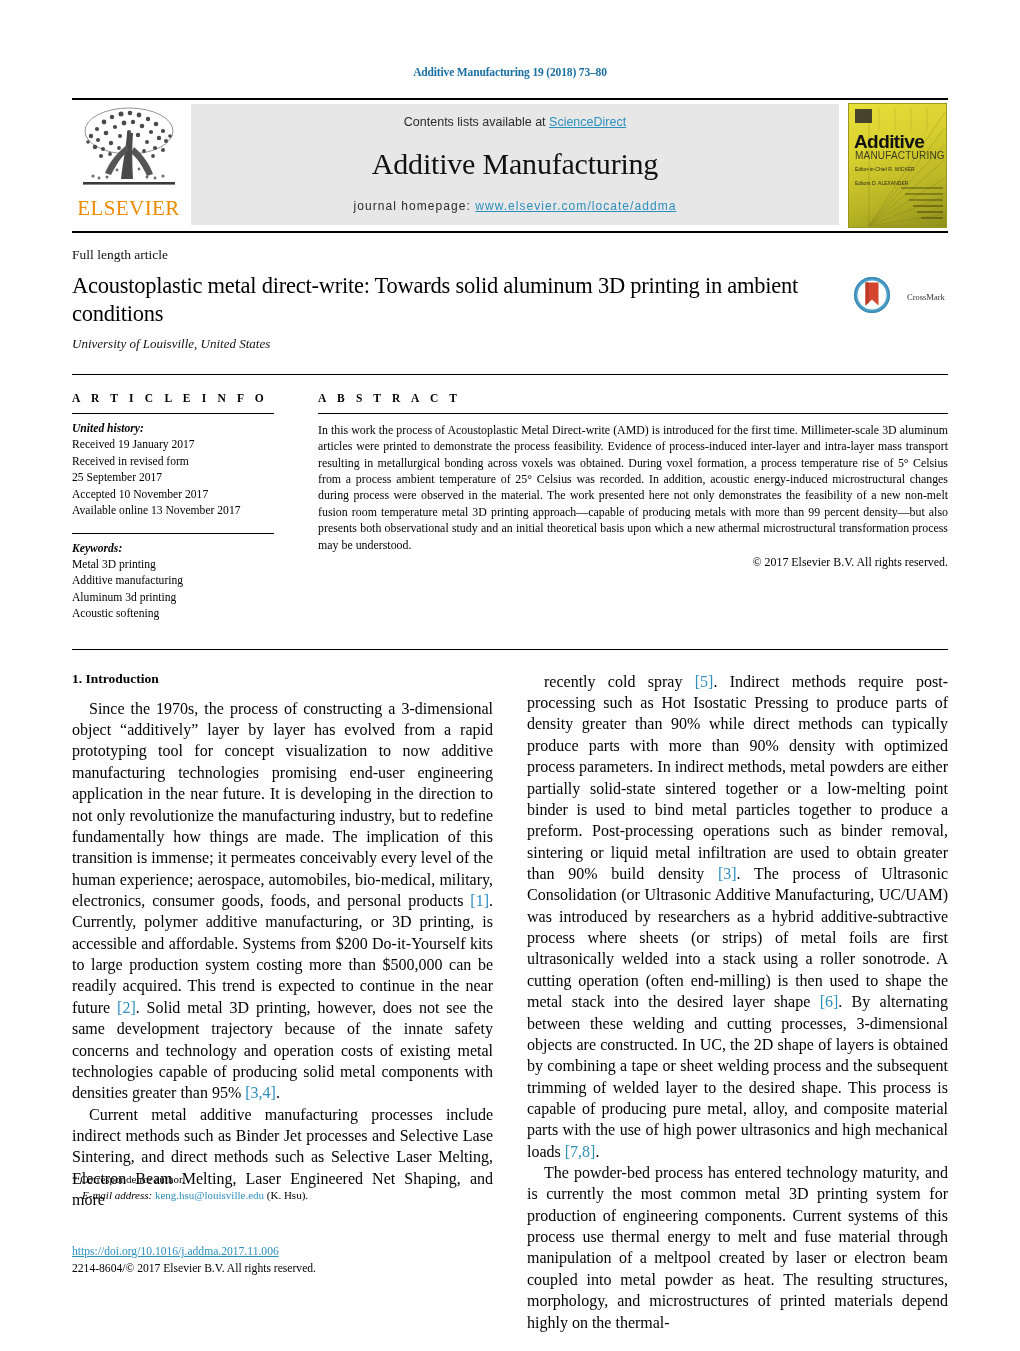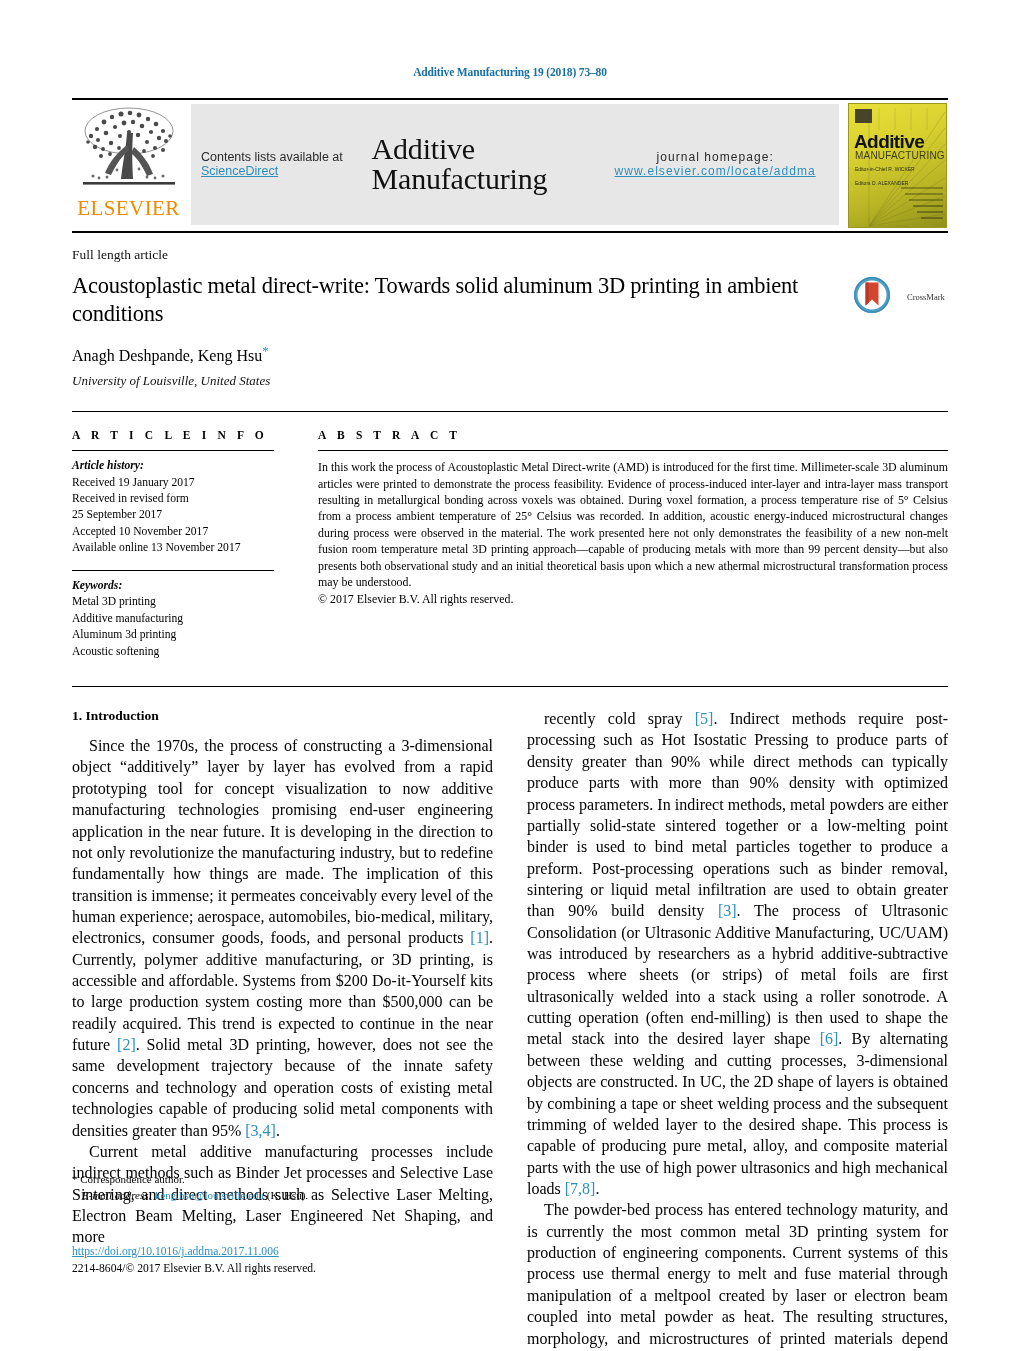--- a/index.html
+++ b/index.html
@@ -60,24 +60,24 @@
     color: #ED8B00;
     letter-spacing: 0.4px;
     line-height: 1;
     margin-top: 1px;
   }
   .masthead-center {
     flex: 1 1 auto;
     background: #e7e7e7;
     margin: 4px 6px 6px 6px;
     display: flex;
-    flex-direction: row;
+    flex-direction: column;
     justify-content: space-between;
     align-items: center;
-    padding: 11px 0 12px 10px;
+    padding: 11px 0 12px 0;
     box-sizing: border-box;
   }
   .contents-line {
     font-family: "Liberation Sans", sans-serif;
     font-size: 12.5px;
     color: #2b2b2b;
   }
   .contents-line .sd-link { color: #2c8fbe; }
   .journal-title {
     font-family: "Liberation Serif", serif;
@@ -218,21 +218,21 @@
   .abstract-body {
     margin-top: 8px;
     font-family: "Liberation Serif", serif;
     font-size: 11.9px;
     line-height: 1.38;
     text-align: justify;
     color: #000;
   }
   .copyright-line {
     margin-top: 2px;
-    text-align: left;
+    text-align: right;
     font-family: "Liberation Serif", serif;
     font-size: 11.9px;
   }
 
   .rule-body { border-top: 1px solid #000; margin-top: 26px; }
 
   
   .body-cols {
     display: flex;
     margin-top: 21px;
@@ -404,23 +404,20 @@
 D. ALEXANDER</div>
       </div>
     </div>
   </div>
 
   <div class="article-type">Full length article</div>
 
   <div class="title-row">
     <div class="title-block">
       <h1 class="paper-title">Acoustoplastic metal direct-write: Towards solid aluminum 3D printing in ambient conditions</h1>
-      <div class="authors">
-        <span>Anagh Deshpande, Keng Hsu</span><span class="corr-star">*</span>
-      </div>
       <div class="affiliation">University of Louisville, United States</div>
     </div>
     <div class="crossmark">
       <span>
         <svg width="38" height="38" viewBox="0 0 38 38" aria-hidden="true">
           <circle cx="19" cy="19" r="18" fill="#4b9fc9"></circle>
           <circle cx="19" cy="19" r="14.5" fill="#ffffff"></circle>
           <path d="M12.5 6.5 h13 v23 l-6.5 -6 l-6.5 6 Z" fill="#d3452f"></path>
           <path d="M12.5 6.5 h3.2 v20.2 l-3.2 2.8 Z" fill="#b93a27"></path>
           <circle cx="19" cy="19" r="17.2" fill="none" stroke="#3d8cb5" stroke-width="1.4"></circle>
@@ -431,21 +428,21 @@
   </div>
 
   <div class="rule-thin"></div>
 
   <div class="info-abstract">
 
     <div class="col-info">
       <div class="sec-head">A R T I C L E   I N F O</div>
       <div class="sec-rule"></div>
       <div class="info-body">
-        <div class="lbl">Article history:</div>
+        <div class="lbl">United history:</div>
         <div>Received 19 January 2017</div>
         <div>Received in revised form</div>
         <div>25 September 2017</div>
         <div>Accepted 10 November 2017</div>
         <div>Available online 13 November 2017</div>
       </div>
       <div class="info-sep"></div>
       <div class="info-body">
         <div class="lbl">Keywords:</div>
         <div>Metal 3D printing</div>

